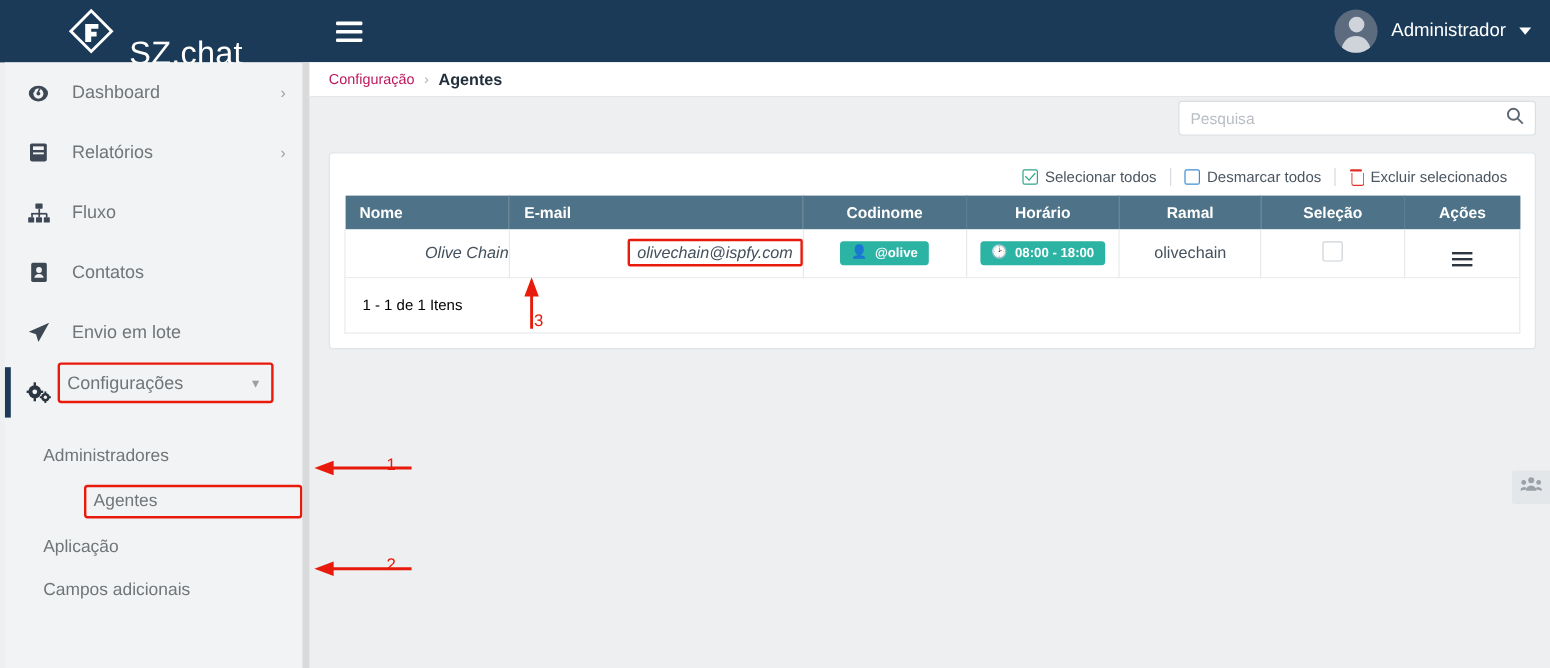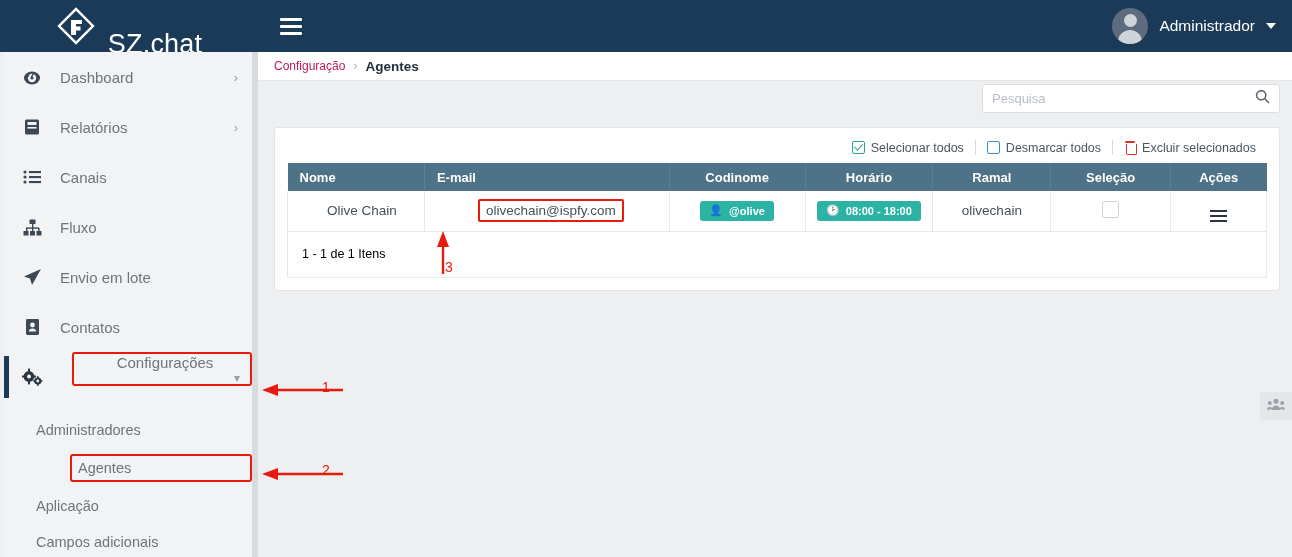--- a/index.html
+++ b/index.html
@@ -73,21 +73,21 @@
     background: #1b3a57;
   }
   .sub-item {
     height: 36px; display: flex; align-items: center; padding-left: 32px;
     font-size: 14.5px; color: #6f7579; cursor: pointer;
   }
   .hl-box {
     border: 2px solid #e81a0c; border-radius: 3px;
     box-sizing: border-box;
   }
-  .nav-item.hl-box { margin: 0 10px 0 68px; height: 34px; width: 180px; padding-left: 6px; flex-direction: column; }
+  .nav-item.hl-box { margin: 0 10px 0 44px; height: 34px; width: 180px; padding-left: 6px; }
   .nav-item.hl-box .nav-label { color: #6f7579; }
   .sub-item.hl-box { margin-left: 66px; width: 182px; height: 28px; padding-left: 6px; }
 
   .sidebar-scrollbar {
     position: absolute; left: 252px; top: 52px; width: 6px; height: 505px;
     background: #d8dadc;
   }
 
   
   .content {
@@ -154,21 +154,21 @@
     background: #4e7287; color: #fff; font-size: 13px; font-weight: bold;
     height: 28px; text-align: center; border-right: 1px solid #5d7e92;
   }
   thead th:first-child { text-align: left; padding-left: 12px; }
   thead th:nth-child(2) { text-align: left; padding-left: 12px; }
   thead th:last-child { border-right: none; }
   tbody td {
     height: 40px; font-size: 13.5px; color: #44505c; text-align: center;
     border: 1px solid #e6e9ec; border-top: none;
   }
-  tbody td.left { text-align: center; padding-left: 12px; }
+  tbody td.left { text-align: right; padding-left: 12px; font-style: italic; }
 
   .pill {
     display: inline-flex; align-items: center; gap: 6px;
     background: #2bb3a3; color: #fff; font-size: 11px; font-weight: bold;
     border-radius: 3px; padding: 4px 9px;
   }
   .pill .ic { font-size: 11px; line-height: 1; }
   .row-cb {
     width: 17px; height: 17px; border: 1px solid #ccd2d7;
     border-radius: 2px; display: inline-block; background: #fff;
@@ -246,69 +246,56 @@
       <svg width="18" height="18" viewBox="0 0 18 18" fill="#3d4854">
         <rect x="2" y="1.5" width="14" height="15" rx="1.5"></rect>
         <rect x="4.5" y="4" width="9" height="3" fill="#f2f3f4"></rect>
         <rect x="4.5" y="9" width="9" height="1.6" fill="#f2f3f4"></rect>
       </svg>
     </span>
     <span class="nav-label">Relatórios</span>
     <span class="nav-chevron">›</span>
   </div>
 
-  <div class="nav-item">
-    <span class="nav-icon">
-      <svg width="18" height="14" viewBox="0 0 18 14" fill="#3d4854">
-        <circle cx="2" cy="2" r="1.6"></circle>
-          <rect x="6" y="1" width="12" height="2.1"></rect>
-        <circle cx="2" cy="7" r="1.6"></circle>
-          <rect x="6" y="6" width="12" height="2.1"></rect>
-        <circle cx="2" cy="12" r="1.6"></circle>
-          <rect x="6" y="11" width="12" height="2.1"></rect>
-      </svg>
-    </span>
-    <span class="nav-label">Canais</span>
-  </div>
 
   <div class="nav-item">
     <span class="nav-icon">
       <svg width="19" height="17" viewBox="0 0 19 17" fill="#3d4854">
         <rect x="6.5" y="0.5" width="6" height="4.5" rx="0.6"></rect>
         <rect x="0.5" y="12" width="5" height="4.5" rx="0.6"></rect>
         <rect x="7" y="12" width="5" height="4.5" rx="0.6"></rect>
         <rect x="13.5" y="12" width="5" height="4.5" rx="0.6"></rect>
         <rect x="9" y="5" width="1.4" height="4"></rect>
         <rect x="3" y="8.4" width="13" height="1.4"></rect>
         <rect x="3" y="9" width="1.4" height="3"></rect>
         <rect x="9" y="9" width="1.4" height="3"></rect>
         <rect x="15.2" y="9" width="1.4" height="3"></rect>
       </svg>
     </span>
     <span class="nav-label">Fluxo</span>
   </div>
 
   <div class="nav-item">
     <span class="nav-icon">
-      <svg width="19" height="18" viewBox="0 0 19 18" fill="#3d4854">
-        <path d="M18 1 L1 8.5 L7 10.5 L9 17 Z"></path>
-      </svg>
-    </span>
-    <span class="nav-label">Envio em lote</span>
-  </div>
-
-  <div class="nav-item">
-    <span class="nav-icon">
       <svg width="17" height="18" viewBox="0 0 17 18" fill="#3d4854">
         <rect x="2" y="1" width="13" height="16" rx="1.4"></rect>
         <circle cx="8.5" cy="7" r="2.4" fill="#f2f3f4"></circle>
         <path d="M4.6 13.5a4 4 0 017.8 0z" fill="#f2f3f4"></path>
       </svg>
     </span>
     <span class="nav-label">Contatos</span>
+  </div>
+
+  <div class="nav-item">
+    <span class="nav-icon">
+      <svg width="19" height="18" viewBox="0 0 19 18" fill="#3d4854">
+        <path d="M18 1 L1 8.5 L7 10.5 L9 17 Z"></path>
+      </svg>
+    </span>
+    <span class="nav-label">Envio em lote</span>
   </div>
 
   <div style="position:relative; height:50px;">
     <span class="active-bar"></span>
     <span class="nav-icon" style="position:absolute;left:0;top:0;height:50px;">
       <svg width="21" height="19" viewBox="0 0 21 19" fill="#2c3640">
         <circle cx="7" cy="8.5" r="5.4"></circle>
           <circle cx="7" cy="8.5" r="2" fill="#f2f3f4"></circle>
         <rect x="6" y="0.6" width="2" height="3"></rect>
           <rect x="6" y="13.4" width="2" height="3"></rect>

